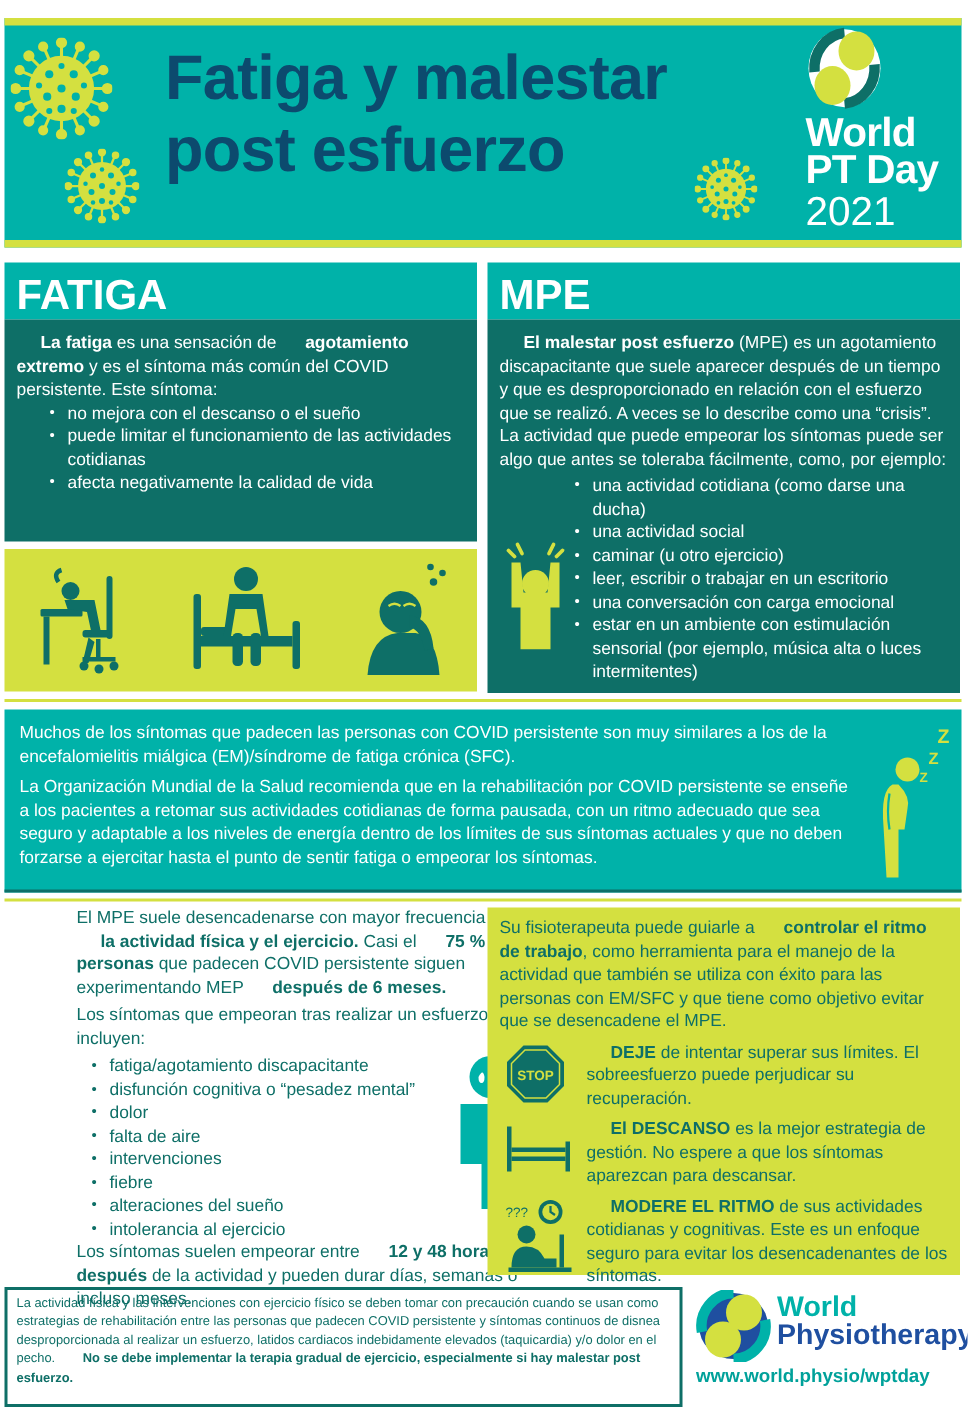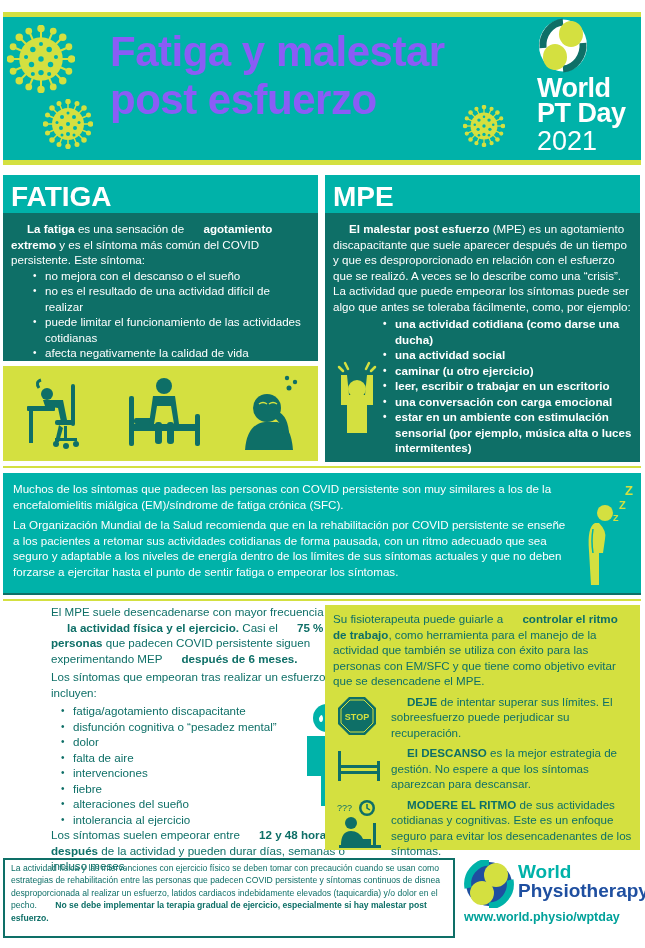--- a/index.html
+++ b/index.html
@@ -3,39 +3,39 @@
 <meta charset="utf-8">
 <style>
   * { box-sizing: border-box; margin: 0; padding: 0; }
   html, body { width: 645px; height: 948px; background: #ffffff; overflow: hidden; }
   body { font-family: "Liberation Sans", "DejaVu Sans", sans-serif; color: #0e6f67; position: relative; }
   .abs { position: absolute; }
   b { font-weight: bold; padding-left: 16px; }
 
   
   #header { left: 3px; top: 12px; width: 638px; height: 153px; background: #00b2a9; border-top: 5px solid #d4e040; border-bottom: 5px solid #d4e040; }
-  #title { left: 110px; top: 28px; color: #8b5cf6; font-weight: bold; font-size: 42px; line-height: 48px; letter-spacing: -0.5px; }
+  #title { left: 110px; top: 28px; color: #0c4a6e; font-weight: bold; font-size: 42px; line-height: 48px; letter-spacing: -0.5px; }
   .virus { position: absolute; }
   #logo-block { left: 535px; top: 18px; width: 100px; text-align: left; color: #fff; }
   #logo-block .wpt { position: absolute; left: 2px; top: 58px; font-weight: bold; font-size: 27px; line-height: 25px; letter-spacing: -0.5px; }
   #logo-block .yr { position: absolute; left: 2px; top: 110px; font-size: 27px; line-height: 27px; font-weight: normal; }
 
   
   .sec-head { background: #00b2a9; color: #fff; font-weight: bold; font-size: 28px; padding: 6px 8px 0 8px; height: 38px; }
   .sec-body { background: #0e6f67; color: #fff; font-size: 11.6px; line-height: 15.5px; padding: 8px 8px; }
   ul.bul { list-style: none; padding-left: 22px; }
   ul.bul li { position: relative; padding-left: 12px; }
   ul.bul li::before { content: "•"; position: absolute; left: 0; top: 0; font-size: 10px; }
 
   #fatiga { left: 3px; top: 175px; width: 315px; }
   #fatiga .sec-body { height: 148px; }
   #fatiga-icons { left: 3px; top: 366px; width: 315px; height: 95px; background: #d4e040; }
   #mpe { left: 325px; top: 175px; width: 315px; border-radius: 18px; }
   #mpe .sec-body { height: 249px; }
-  #mpe ul.bul { padding-left: 50px; font-weight: bold; }
+  #mpe ul.bul { padding-left: 50px; }
 
   #lime-rule1 { left: 3px; top: 466px; width: 638px; height: 2px; background: #d4e040; }
 
   #info { left: 3px; top: 473px; width: 638px; height: 122px; background: #00b2a9; color: #fff; font-size: 11.6px; line-height: 15.5px; padding: 8px 10px; border-bottom: 2px solid #0e6f67; }
   #info p { width: 560px; margin-bottom: 5px; }
 
   #lime-rule2 { left: 3px; top: 599px; width: 638px; height: 2px; background: #d4e040; }
 
   #left-col { left: 3px; top: 604px; width: 318px; font-size: 11.6px; line-height: 15.5px; color: #0e6f67; margin-left: 48px; }
   #left-col p { margin-bottom: 3px; }
@@ -139,21 +139,20 @@
   </div>
   <div class="yr">2021</div>
 </div>
 
 <div id="fatiga" class="abs">
   <div class="sec-head">FATIGA</div>
   <div class="sec-body">
     <p><b>La fatiga</b><span> es una sensación de </span><b>agotamiento extremo</b><span> y es el síntoma más común del COVID persistente. Este síntoma:</span></p>
     <ul class="bul">
       <li>no mejora con el descanso o el sueño</li>
-      <li>no es el resultado de una actividad difícil de realizar</li>
       <li>puede limitar el funcionamiento de las actividades cotidianas</li>
       <li>afecta negativamente la calidad de vida</li>
     </ul>
   </div>
 </div>
 <div id="fatiga-icons" class="abs">
 
   <svg style="position:absolute;left:22px;top:10px" width="60" height="75" viewBox="0 0 60 75">
     <g fill="#0e6f67">
       <rect x="2" y="30" width="28" height="5" rx="1"></rect>

